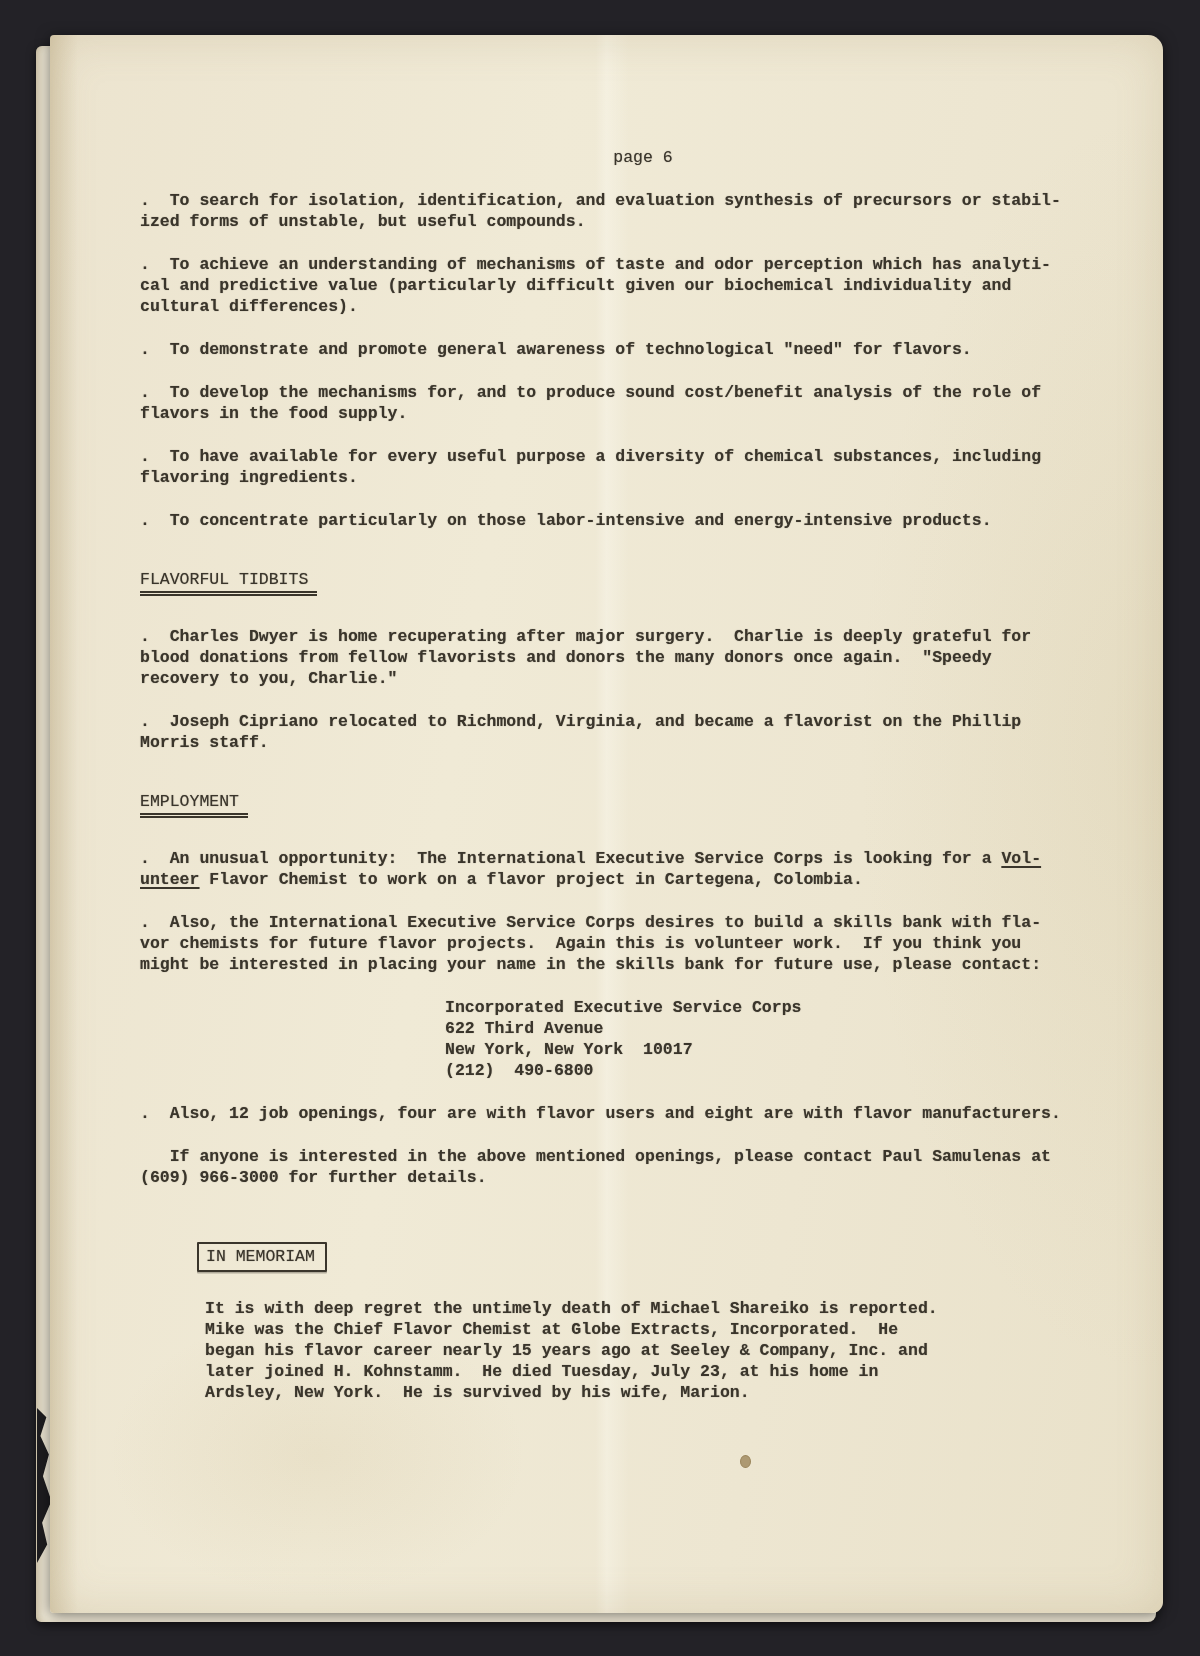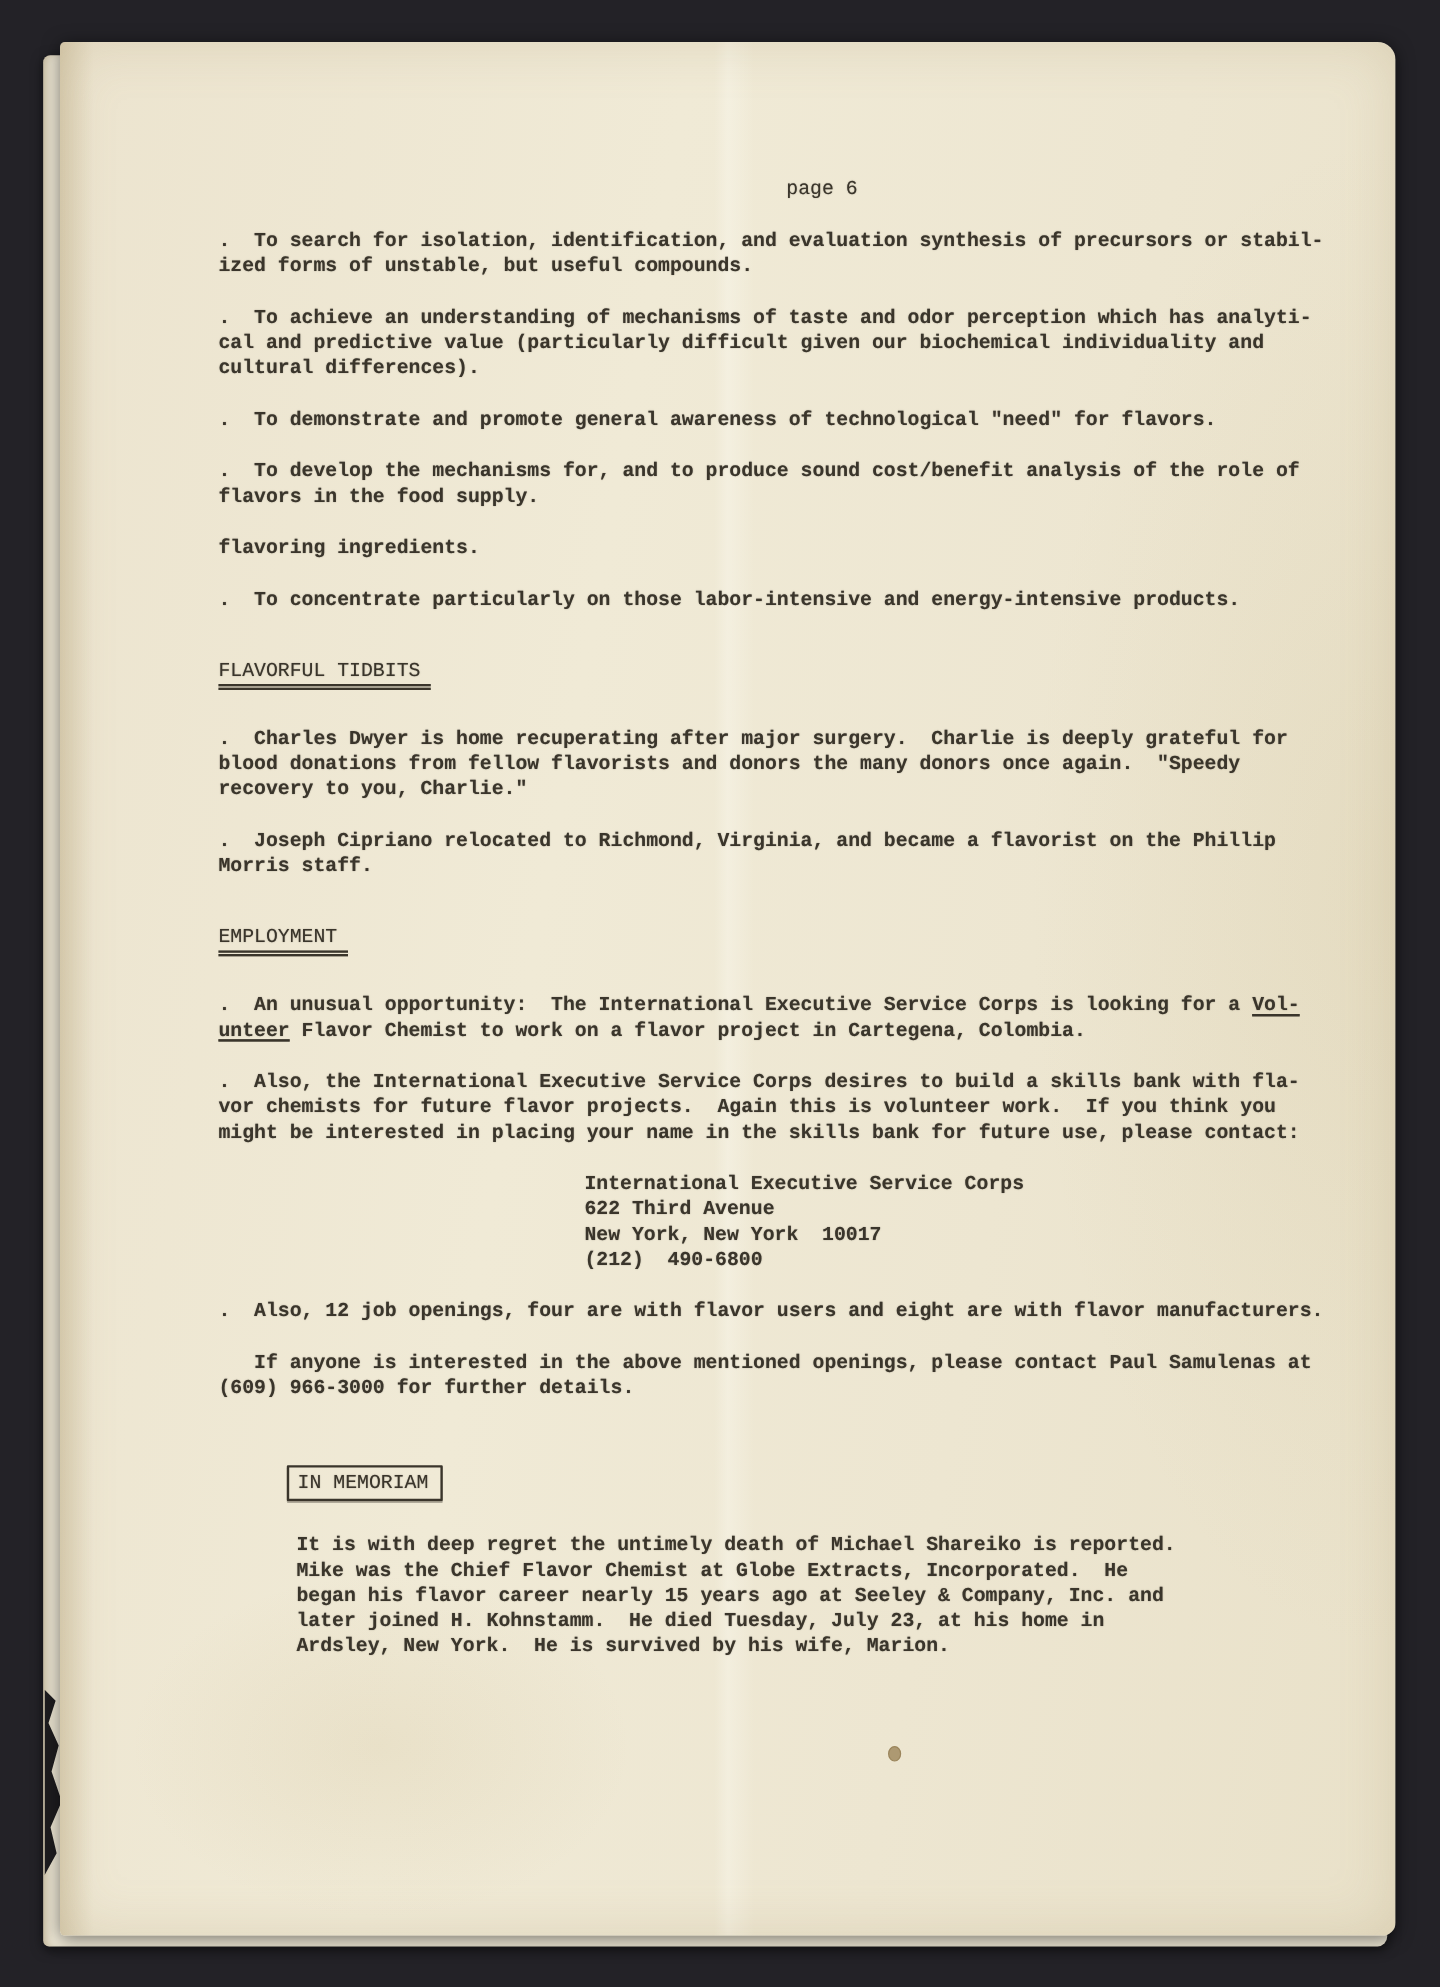--- a/index.html
+++ b/index.html
@@ -34,21 +34,20 @@
       linear-gradient(90deg, transparent 49%, rgba(255,255,248,.30) 50%, transparent 52%),
       linear-gradient(100deg,#ece4cf 0%,#f0ead6 38%,#ede6d1 68%,#e9e1c9 100%);
     border-radius:4px 15px 11px 4px;
     box-shadow:inset 0 0 46px rgba(160,138,92,.22), 0 2px 14px rgba(0,0,0,.5);
   }
   .doc-body{
     position:absolute;left:90px;top:112px;width:990px;
     color:#3a352b;
     font-size:16.5px;line-height:21px;
     text-shadow:0 0 1px rgba(58,53,43,.55);
-    margin-left:42px;
   }
   .page-label{
     width:930px;text-align:center;
     transform:translateX(38px);
     white-space:pre;
   }
   .line{white-space:pre;font-weight:bold;}
   .block{margin-top:22px;}
   .block.heading{margin-top:38px;}
   .block.heading + .block{margin-top:30px;}
@@ -99,20 +98,21 @@
             <div class="line">cultural differences).</div>
           </div>
           <div class="block bullet">
             <div class="line">.  To demonstrate and promote general awareness of technological "need" for flavors.</div>
           </div>
           <div class="block bullet">
             <div class="line">.  To develop the mechanisms for, and to produce sound cost/benefit analysis of the role of</div>
             <div class="line">flavors in the food supply.</div>
           </div>
           <div class="block bullet">
+            <div class="line">.  To have available for every useful purpose a diversity of chemical substances, including</div>
             <div class="line">flavoring ingredients.</div>
           </div>
           <div class="block bullet">
             <div class="line">.  To concentrate particularly on those labor-intensive and energy-intensive products.</div>
           </div>
           <div class="block heading"><span class="heading-text">FLAVORFUL TIDBITS</span></div>
           <div class="block bullet">
             <div class="line">.  Charles Dwyer is home recuperating after major surgery.  Charlie is deeply grateful for</div>
             <div class="line">blood donations from fellow flavorists and donors the many donors once again.  "Speedy</div>
             <div class="line">recovery to you, Charlie."</div>
@@ -125,21 +125,21 @@
           <div class="block bullet">
             <div class="line">.  An unusual opportunity:  The International Executive Service Corps is looking for a <span class="u">Vol-</span></div>
             <div class="line"><span class="u">unteer</span> Flavor Chemist to work on a flavor project in Cartegena, Colombia.</div>
           </div>
           <div class="block bullet">
             <div class="line">.  Also, the International Executive Service Corps desires to build a skills bank with fla-</div>
             <div class="line">vor chemists for future flavor projects.  Again this is volunteer work.  If you think you</div>
             <div class="line">might be interested in placing your name in the skills bank for future use, please contact:</div>
           </div>
           <div class="block address">
-            <div class="line">International Executive Service Corps</div>
+            <div class="line">Incorporated Executive Service Corps</div>
             <div class="line">622 Third Avenue</div>
             <div class="line">New York, New York  10017</div>
             <div class="line">(212)  490-6800</div>
           </div>
           <div class="block bullet">
             <div class="line">.  Also, 12 job openings, four are with flavor users and eight are with flavor manufacturers.</div>
           </div>
           <div class="block plain">
             <div class="line">   If anyone is interested in the above mentioned openings, please contact Paul Samulenas at</div>
             <div class="line">(609) 966-3000 for further details.</div>

